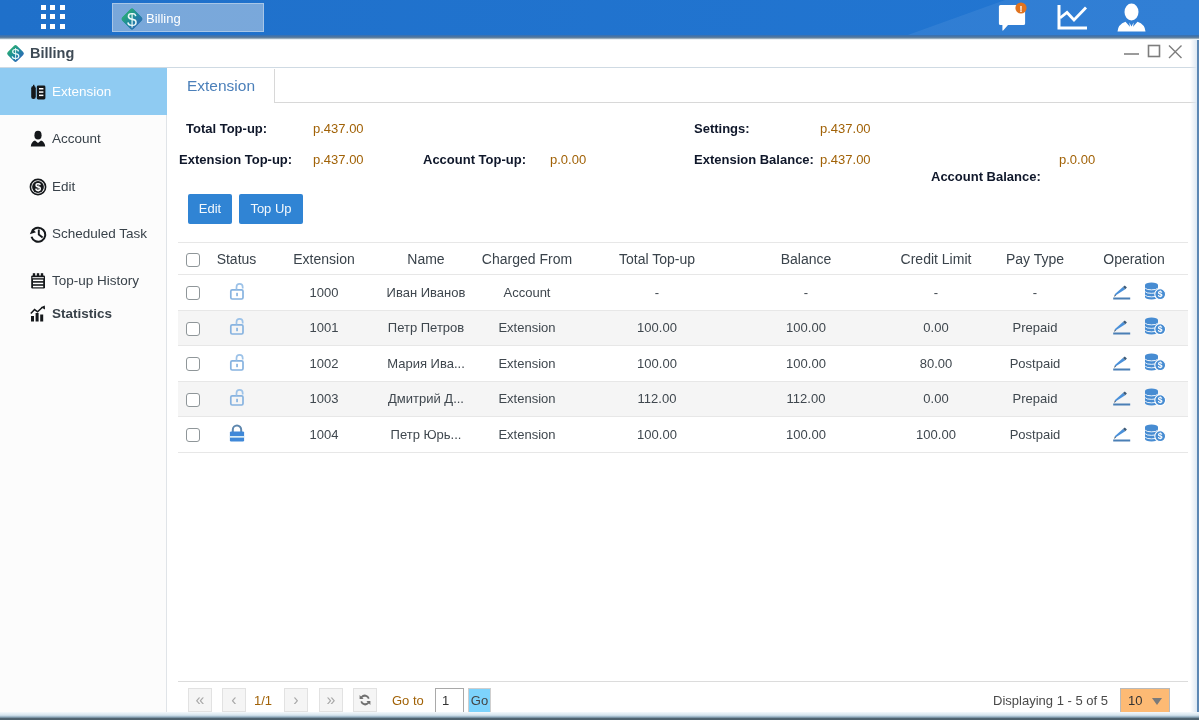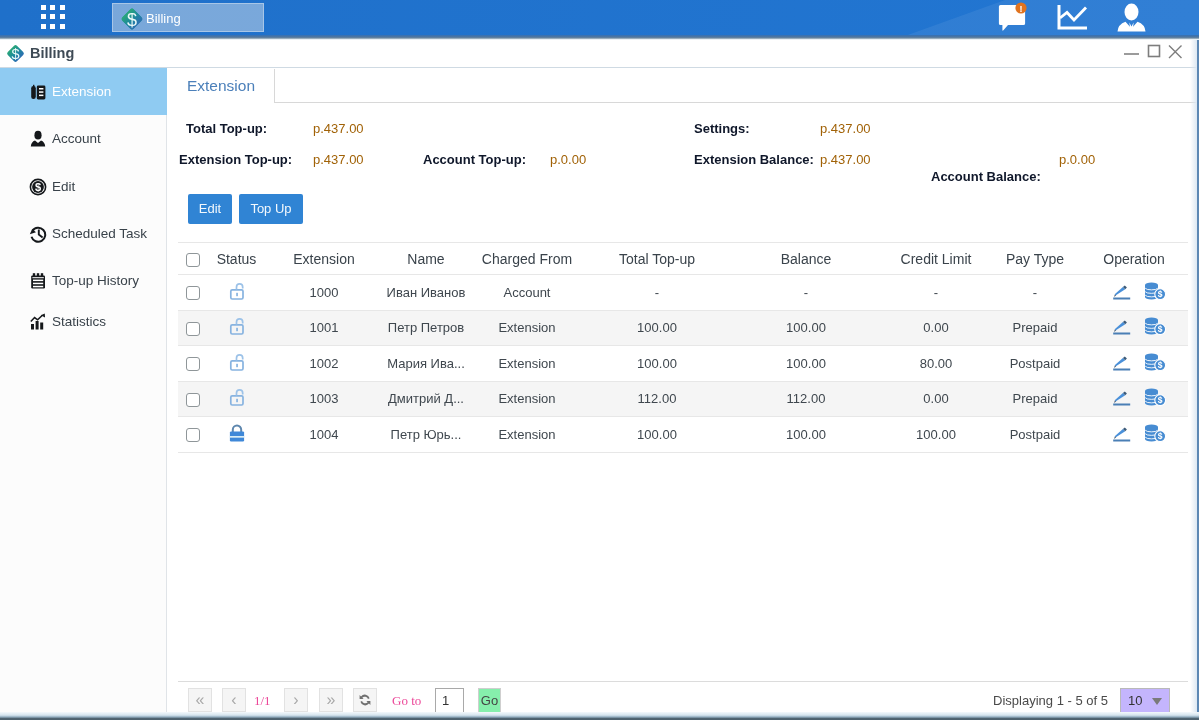--- a/index.html
+++ b/index.html
@@ -59,25 +59,25 @@
 #grid td { border-bottom:1px solid #e7e7e7; font-size:13px; color:#3f474e; text-align:center; vertical-align:middle; overflow:hidden; white-space:nowrap; }
 #grid tr.hd td { border-top:1px solid #e7e7e7; height:32px; color:#3a434b; font-size:14px; }
 #grid tr.r { height:35.5px; }
 #grid tr.alt { background:#f5f5f5; }
 .cb { display:inline-block; width:14px; height:14px; border:1px solid #8f9699; border-radius:3px; background:#fff; vertical-align:middle; }
 
 
 #pager { position:absolute; left:10px; top:612px; width:1010px; height:39px; border-top:1px solid #dcdcdc; }
 .pbtn { position:absolute; top:6px; width:24px; height:24px; background:#f5f5f5; border:1px solid #e2e2e2; color:#a9a9a9;
   text-align:center; line-height:21px; font-size:16px; }
-#pager .ptext { position:absolute; top:11px; font-size:13px; color:#ec4899;font-family:Liberation Serif, serif; }
+#pager .ptext { position:absolute; top:11px; font-size:13px; color:#a16207; }
 #goinput { position:absolute; left:257px; top:6px; width:29px; height:25px; border:1px solid #a9a9a9; font-size:13px; padding-left:6px; line-height:23px; background:#fff; color:#333; }
-#gobtn { position:absolute; left:300px; top:6px; width:23px; height:25px; background:#86efac; border:1px solid #cfcfcf; text-align:center; line-height:23px; font-size:13px; color:#444; }
+#gobtn { position:absolute; left:290px; top:6px; width:23px; height:25px; background:#7dd3fc; border:1px solid #cfcfcf; text-align:center; line-height:23px; font-size:13px; color:#444; }
 #disp { position:absolute; right:80px; top:11px; font-size:13px; color:#4a4a4a; }
-#combo { position:absolute; right:18px; top:6px; width:50px; height:25px; border:1px solid #b9b9b9; background:#c4b5fd; }
+#combo { position:absolute; right:18px; top:6px; width:50px; height:25px; border:1px solid #b9b9b9; background:#fdba74; }
 #combo .v { position:absolute; left:7px; top:4px; font-size:13px; color:#333; }
 #combo .tri { position:absolute; right:7px; top:9px; width:0; height:0; border-left:5px solid transparent; border-right:5px solid transparent; border-top:7px solid #7a7a7a; }
 
 
 #rborder { position:absolute; right:0; top:36px; width:2px; height:684px; background:#5b87b4; }
 #rshade { position:absolute; right:2px; top:38px; width:7px; height:678px; background:linear-gradient(270deg,#dbe7f2,rgba(255,255,255,0)); }
 #bbar { position:absolute; left:0; top:712px; width:1199px; height:8px; background:linear-gradient(180deg,#f4f9fc 0%, #d5e4ee 40%, #93aec1 62%, #4d616e 82%, #4d616e 100%); }
 </style>
 </head>
 <body>
@@ -190,21 +190,21 @@
             <rect x="3.8" y="1.2" width="2.4" height="3.6" fill="#15181b"></rect>
             <rect x="7.8" y="1.2" width="2.4" height="3.6" fill="#15181b"></rect>
             <rect x="11.8" y="1.2" width="2.4" height="3.6" fill="#15181b"></rect>
             <rect x="3.4" y="5.2" width="11.4" height="1" fill="#fff"></rect>
             <rect x="4" y="7.6" width="10.2" height="1.5" fill="#fff"></rect>
             <rect x="4" y="10.7" width="10.2" height="1.5" fill="#fff"></rect>
             <rect x="4" y="13.8" width="10.2" height="1.5" fill="#fff"></rect>
           </svg></span>
         <span class="label">Top-up History</span>
       </div>
-      <div class="sideitem" style="top: 229px;">
+      <div class="sideitem" style="top: 221px; font-weight: bold;">
         <span class="sideicon"><svg width="18" height="18" viewBox="0 0 18 18">
             <rect x="2" y="11" width="3" height="5.5" fill="#15181b"></rect>
             <rect x="6.6" y="8" width="3" height="8.5" fill="#15181b"></rect>
             <rect x="11.2" y="9.5" width="3" height="7" fill="#15181b"></rect>
             <path d="M1.8 8.6 L5.6 4.6 L8.6 6.8 L13.4 2.2" stroke="#15181b" stroke-width="1.5" fill="none"></path>
             <path d="M15.8 0.4 L16 4.6 L11.8 2.2 Z" fill="#15181b"></path>
           </svg></span>
         <span class="label">Statistics</span>
       </div>
     </div>

